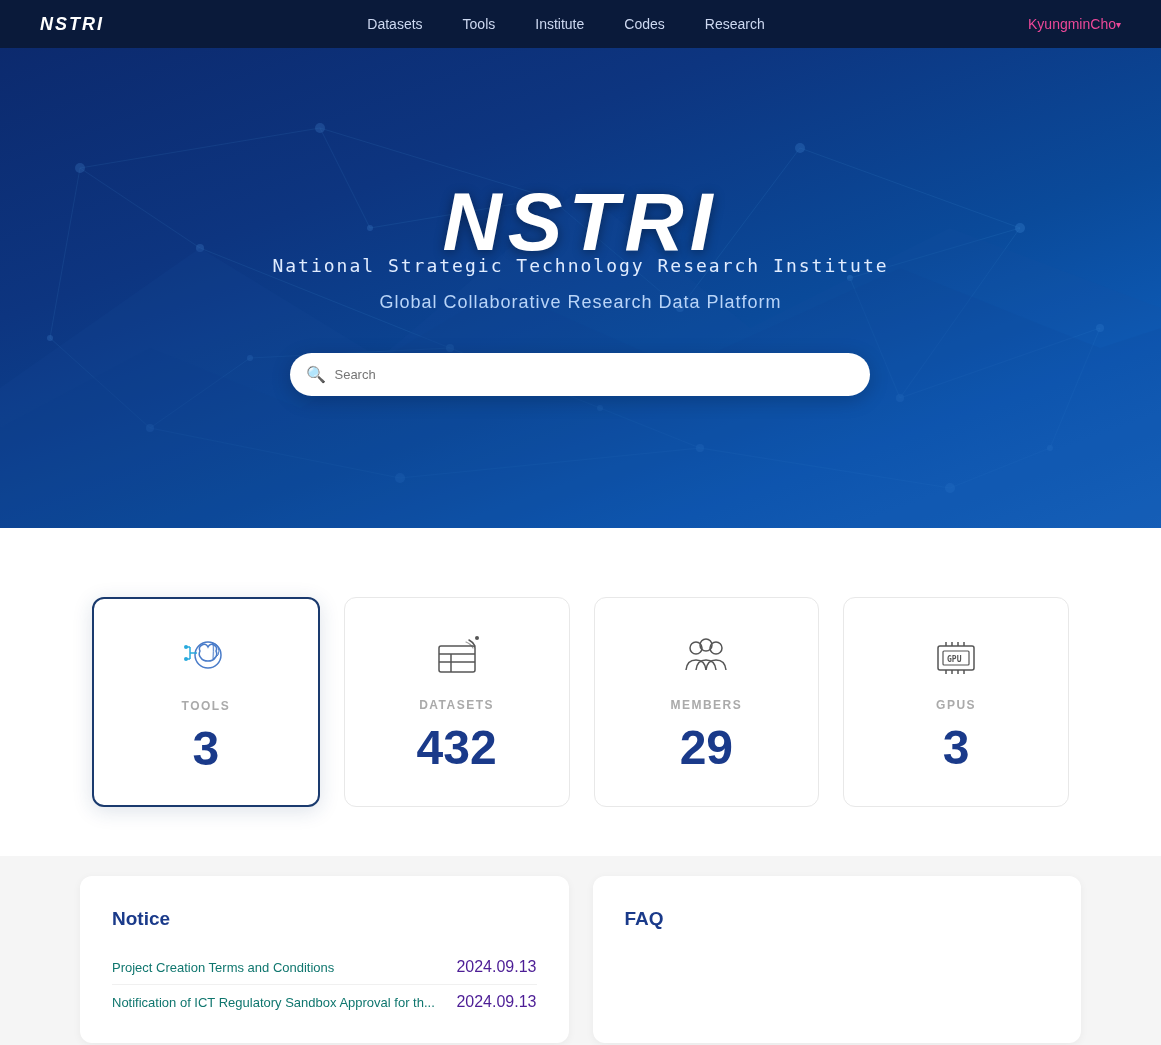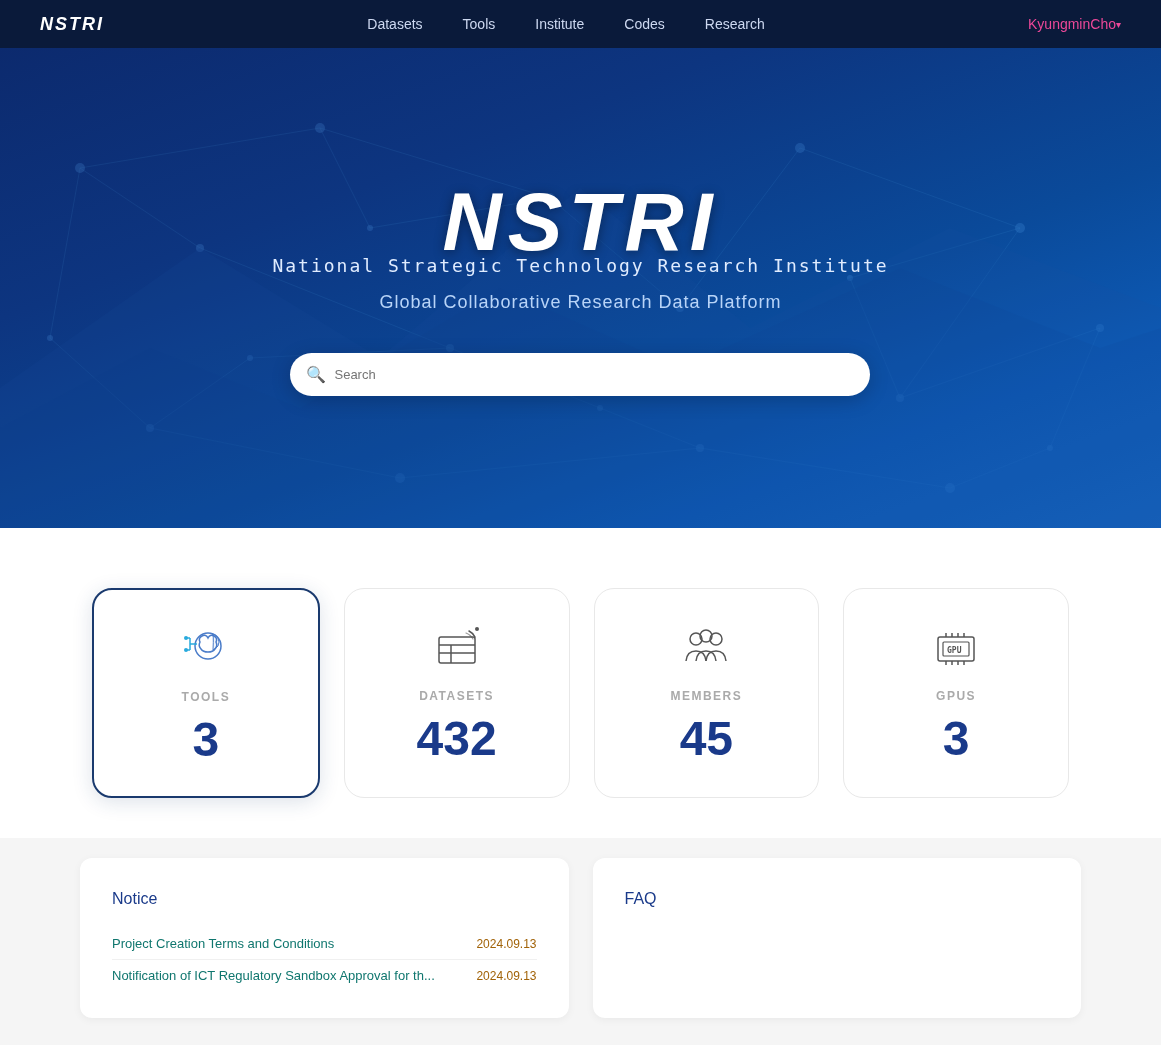--- a/index.html
+++ b/index.html
@@ -68,22 +68,22 @@
 
     
     .stats-section {
       background: #fff; padding: 60px 80px 40px;
       display: flex; justify-content: center; gap: 0;
     }
     .stat-card {
       flex: 1; max-width: 240px;
       background: #fff;
       border: 1px solid #e8e8e8;
-      border-radius: 20px;
-      margin: 0 12px;
+      border-radius: 12px;
+      margin: 9px 12px;
       padding: 32px 28px;
       display: flex; flex-direction: column; align-items: center; gap: 12px;
       cursor: pointer; transition: box-shadow 0.2s;
     }
     .stat-card.active {
       border: 2px solid #1a3a6e;
       box-shadow: 0 4px 20px rgba(26,58,110,0.15);
     }
     .stat-icon { width: 56px; height: 56px; display: flex; align-items: center; justify-content: center; }
     .stat-label {
@@ -97,29 +97,29 @@
     .bottom-section {
       background: #f5f5f5; padding: 20px 80px 60px;
       display: flex; gap: 24px;
     }
     .bottom-card {
       flex: 1; background: #fff; border-radius: 12px;
       padding: 32px 32px 24px; min-height: 160px;
       box-shadow: 0 2px 8px rgba(0,0,0,0.05);
     }
     .bottom-card-title {
-      color: #1a3a8a; font-size: 16px; font-weight: 400; margin-bottom: 20px;
+      color: #1a3a8a; font-size: 19px; font-weight: 700; margin-bottom: 20px;
     }
     .notice-item {
       display: flex; justify-content: space-between; align-items: center;
       padding: 8px 0; border-bottom: 1px solid #f0f0f0; font-size: 13px;
     }
     .notice-item:last-child { border-bottom: none; }
     .notice-text { color: #0f766e; flex: 1; margin-right: 16px; }
-    .notice-date { color: #a16207; white-space: nowrap; font-size: 12px; }
+    .notice-date { color: #4c1d95; white-space: nowrap; font-size: 16px; }
 
     
     svg { overflow: visible; }
   </style>
 </head>
 <body>
 
 <nav class="navbar">
   <div class="navbar-logo">NSTRI</div>
   <div class="navbar-links">
@@ -254,21 +254,21 @@
 
         <circle cx="16" cy="16" r="6" stroke="#555" stroke-width="1.5" fill="none"></circle>
         <path d="M6 38 Q7 28 16 28 Q25 28 26 38" stroke="#555" stroke-width="1.5" fill="none"></path>
         <circle cx="36" cy="16" r="6" stroke="#555" stroke-width="1.5" fill="none"></circle>
         <path d="M26 38 Q27 28 36 28 Q45 28 46 38" stroke="#555" stroke-width="1.5" fill="none"></path>
         <circle cx="26" cy="13" r="6" stroke="#555" stroke-width="1.5" fill="none"></circle>
         <path d="M16 38 Q17 28 26 28 Q35 28 36 38" stroke="#555" stroke-width="1.5" fill="none"></path>
       </svg>
     </div>
     <div class="stat-label">MEMBERS</div>
-    <div class="stat-value">45</div>
+    <div class="stat-value">29</div>
   </div>
 
   <div class="stat-card">
     <div class="stat-icon">
       <svg width="52" height="52" viewBox="0 0 52 52" fill="none">
 
         <rect x="8" y="14" width="36" height="24" rx="2" stroke="#555" stroke-width="1.5" fill="none"></rect>
         <rect x="13" y="19" width="26" height="14" rx="1" stroke="#555" stroke-width="1.2" fill="none"></rect>
         <text x="17" y="30" font-size="8" fill="#555" font-weight="bold" font-family="monospace">GPU</text>
 

